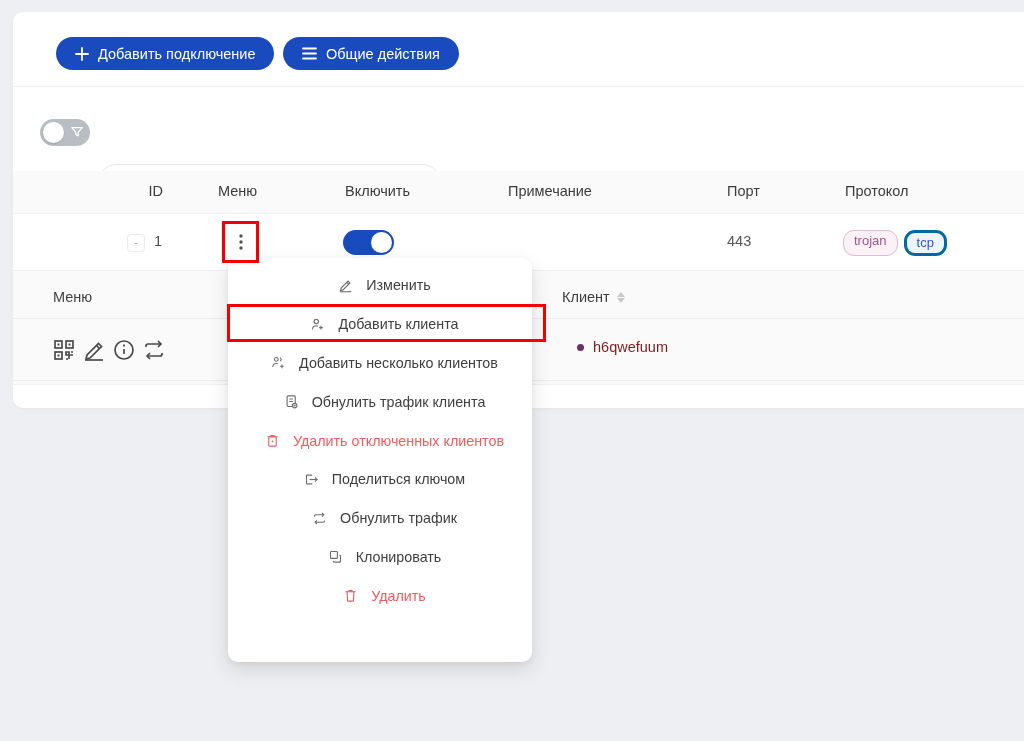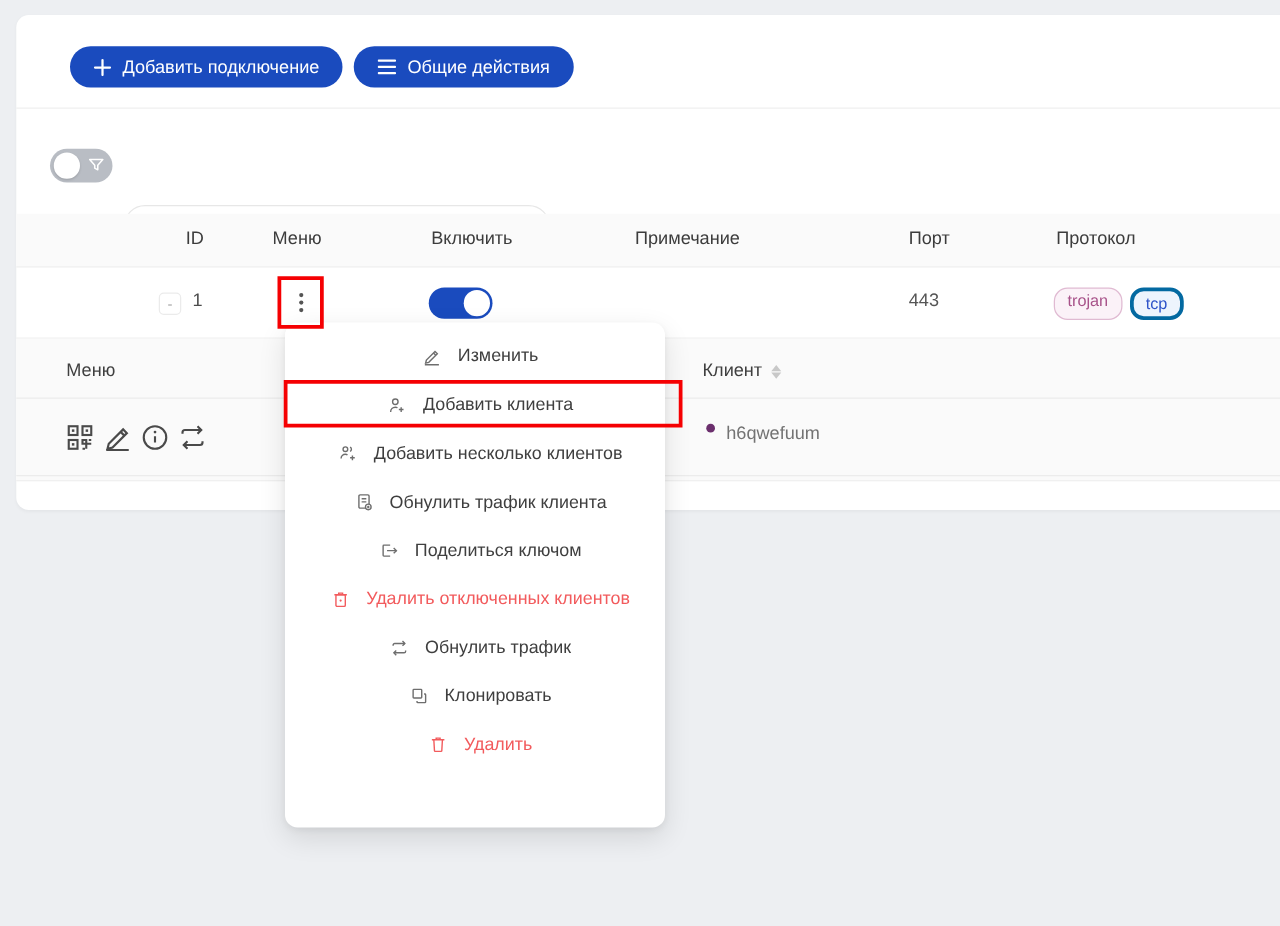--- a/index.html
+++ b/index.html
@@ -65,22 +65,22 @@
               border-bottom:1px solid #ececec; font-size:14.5px; color:#3f3f3f; }
   .sub-head .sh-menu { position:absolute; left:40px; top:11px; }
   .sub-head .sh-client { position:absolute; left:549px; top:11px; display:flex; align-items:center; gap:7px; cursor:pointer; }
   .sorter { display:flex; flex-direction:column; gap:1px; }
   .sorter i { width:0; height:0; border-left:4px solid transparent; border-right:4px solid transparent; display:block; }
   .sorter .up { border-bottom:5px solid #c8c8c8; }
   .sorter .down { border-top:5px solid #c8c8c8; }
   .sub-row { position:absolute; left:0; top:48px; width:100%; height:62px; border-bottom:1px solid #ececec; }
   .action-icons { position:absolute; left:39px; top:19px; display:flex; gap:6px; align-items:center; color:#4a4a4a; }
   .action-icons svg { display:block; cursor:pointer; }
-  .client-cell { position:absolute; left:552px; top:20px; display:flex; gap:9px;
-                 font-size:14.5px; color:#737373; }
+  .client-cell { position:absolute; left:564px; top:20px; display:flex; align-items:center; gap:9px;
+                 font-size:14.5px; color:#7f1d1d; }
   .client-dot { width:7px; height:7px; border-radius:50%; background:#6b2f6d; }
 
   
   .dropdown { position:absolute; left:228px; top:258px; width:304px; height:404px; z-index:10;
               background:#fff; border-radius:10px; padding:8px 0;
               box-shadow:0 8px 22px rgba(0,0,0,.11), 0 2px 6px rgba(0,0,0,.06); }
   .menu-item { height:38.8px; display:flex; align-items:center; gap:13px; padding:0 12px 0 21px;
                font-size:14.3px; color:#3f3f3f; cursor:pointer; white-space:nowrap;justify-content:center; }
   .menu-item svg { flex:none; color:#6e6e6e; }
   .menu-item.danger { color:#f25b5d; }
@@ -218,39 +218,39 @@
     </div>
     <div class="menu-item">
       <svg width="15" height="15" viewBox="0 0 24 24" fill="none" stroke="currentColor" stroke-width="1.8">
           <rect x="5" y="3" width="13" height="17" rx="1.5"></rect>
           <path d="M8.5 8h6M8.5 12h6"></path>
           <circle cx="17" cy="18.5" r="3.6" fill="#fff"></circle>
           <path d="M15.5 18.5h3M17 17v3"></path>
         </svg>
       <span>Обнулить трафик клиента</span>
     </div>
-    <div class="menu-item">
-      <svg width="15" height="15" viewBox="0 0 24 24" fill="none" stroke="currentColor" stroke-width="1.8">
-          <path d="M13 5H5a1 1 0 00-1 1v12a1 1 0 001 1h8"></path>
-          <path d="M9 12h12"></path>
-          <path d="M17.5 8.5L21 12l-3.5 3.5"></path>
-        </svg>
-      <span>Поделиться ключом</span>
-    </div>
     <div class="menu-item danger">
       <svg width="15" height="15" viewBox="0 0 24 24" fill="none" stroke="currentColor" stroke-width="1.8">
           <path d="M4 6h16"></path>
           <path d="M9.5 6V4h5v2"></path>
           <rect x="6" y="6" width="12" height="15" rx="1.5"></rect>
           <circle cx="12" cy="13.5" r="1.4" fill="currentColor" stroke="none"></circle>
         </svg>
       <span>Удалить отключенных клиентов</span>
     </div>
     <div class="menu-item">
       <svg width="15" height="15" viewBox="0 0 24 24" fill="none" stroke="currentColor" stroke-width="1.8">
+          <path d="M13 5H5a1 1 0 00-1 1v12a1 1 0 001 1h8"></path>
+          <path d="M9 12h12"></path>
+          <path d="M17.5 8.5L21 12l-3.5 3.5"></path>
+        </svg>
+      <span>Поделиться ключом</span>
+    </div>
+    <div class="menu-item">
+      <svg width="15" height="15" viewBox="0 0 24 24" fill="none" stroke="currentColor" stroke-width="1.8">
           <path d="M4 9V8a2 2 0 012-2h13"></path>
           <path d="M16 3l3 3-3 3"></path>
           <path d="M20 15v1a2 2 0 01-2 2H5"></path>
           <path d="M8 21l-3-3 3-3"></path>
         </svg>
       <span>Обнулить трафик</span>
     </div>
     <div class="menu-item">
       <svg width="15" height="15" viewBox="0 0 24 24" fill="none" stroke="currentColor" stroke-width="1.8">
           <rect x="4" y="4" width="11" height="11" rx="1"></rect>

